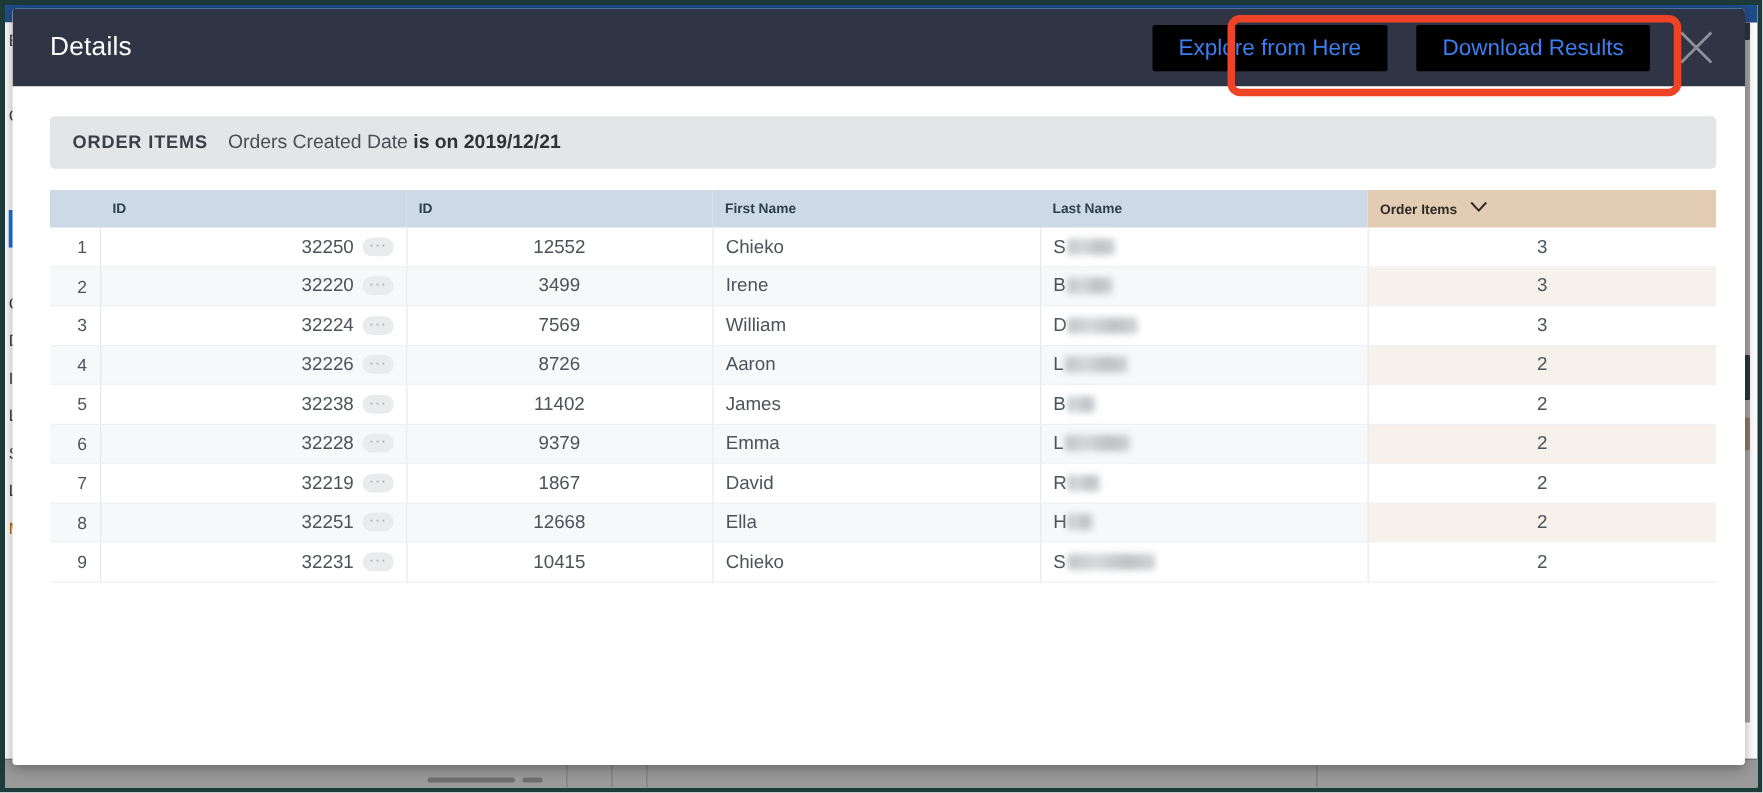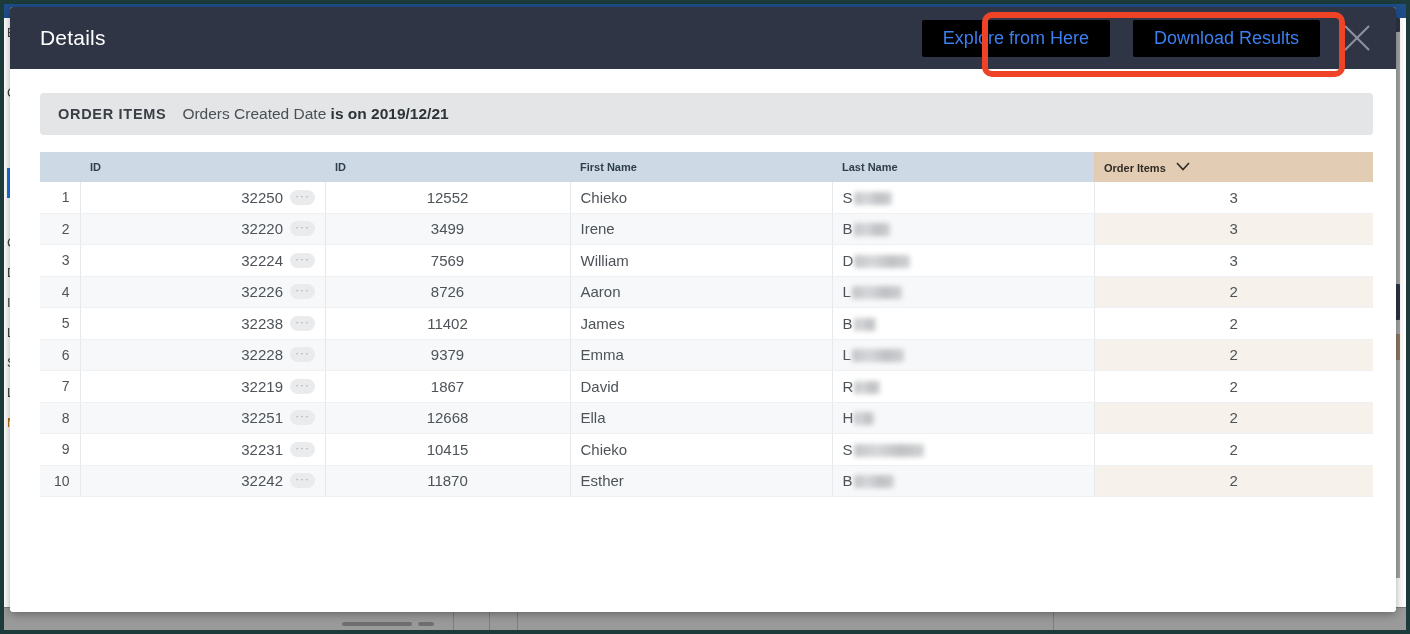--- a/index.html
+++ b/index.html
@@ -489,31 +489,20 @@
                 <td class="rownum">9</td>
                 <td class="id-cell"><span class="id-inner">
                     <span>32231</span>
                     <span class="dots-pill">···</span>
                   </span></td>
                 <td class="num">10415</td>
                 <td>Chieko</td>
                 <td><span class="lastname-initial">S</span><span class="redact" style="width: 70px;"></span></td>
                 <td class="num col-order">2</td>
               </tr>
-              <tr class="alt">
-                <td class="rownum">10</td>
-                <td class="id-cell"><span class="id-inner">
-                    <span>32242</span>
-                    <span class="dots-pill">···</span>
-                  </span></td>
-                <td class="num">11870</td>
-                <td>Esther</td>
-                <td><span class="lastname-initial">B</span><span class="redact" style="width: 40px;"></span></td>
-                <td class="num col-order">2</td>
-              </tr>
             </tbody>
         </table>
       </div>
 
     </div>
 
     <div class="red-highlight"></div>
   </div>
 
 </div>

